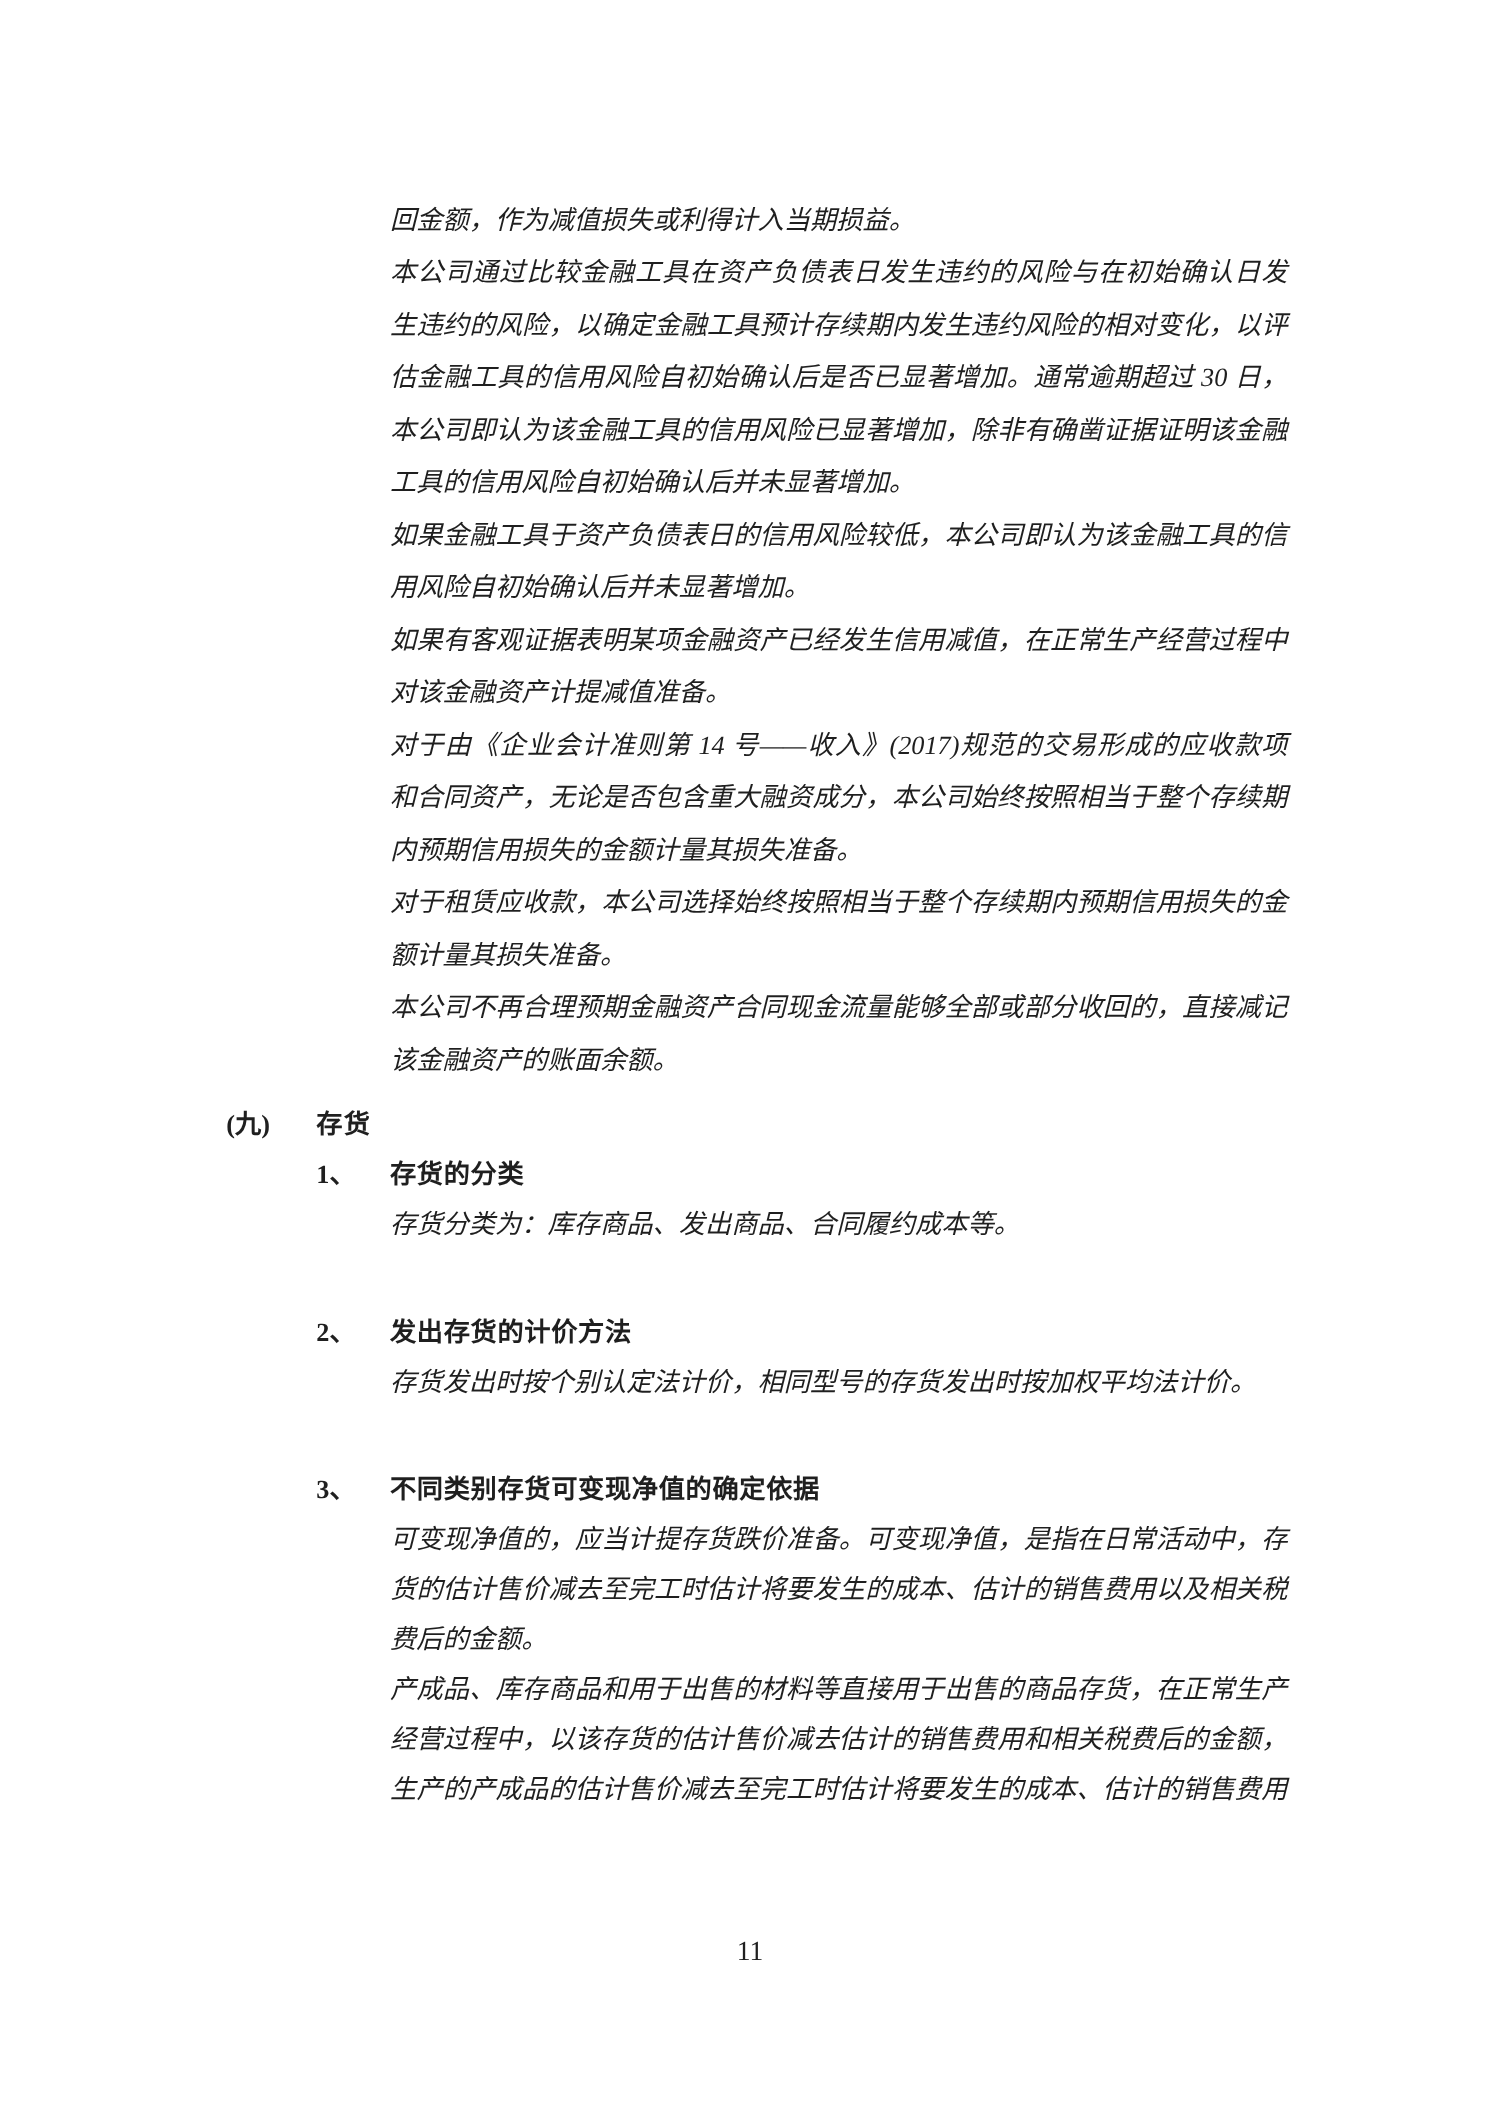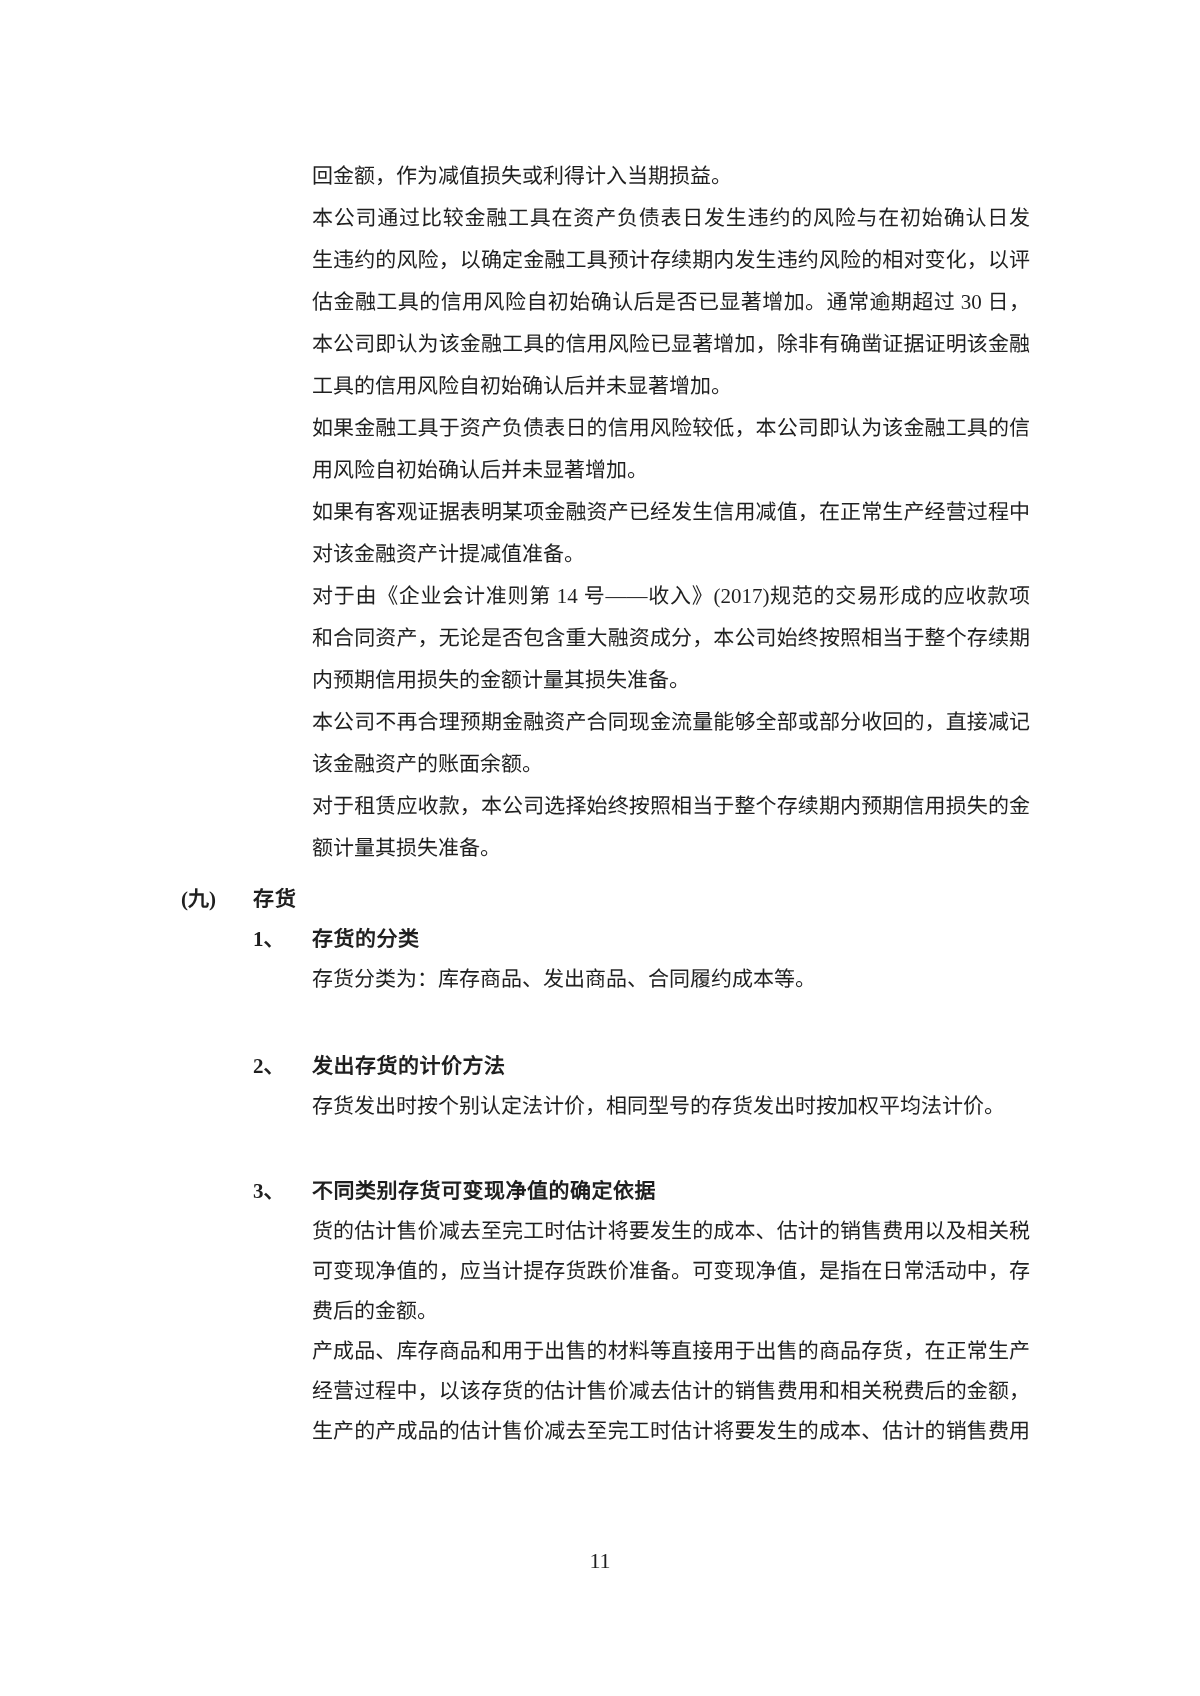--- a/index.html
+++ b/index.html
@@ -28,20 +28,21 @@
   .top-block .line {
     line-height: 42px;
     height: 42px;
   }
   .line {
     font-size: 21px;
     text-align: justify;
     text-align-last: justify;
     text-justify: inter-ideograph;
     white-space: normal;
+    font-style: italic;
   }
   .line.line-end {
     text-align-last: left;
   }
   
   .inv-section {
     margin-top: 10px;
   }
   .sec-head {
     margin-left: 181px;
@@ -135,26 +136,26 @@
         <div class="para">
           <div class="line">如果有客观证据表明某项金融资产已经发生信用减值，在正常生产经营过程中</div>
           <div class="line line-end">对该金融资产计提减值准备。</div>
         </div>
         <div class="para">
           <div class="line">对于由《企业会计准则第 14 号——收入》(2017)规范的交易形成的应收款项</div>
           <div class="line">和合同资产，无论是否包含重大融资成分，本公司始终按照相当于整个存续期</div>
           <div class="line line-end">内预期信用损失的金额计量其损失准备。</div>
         </div>
         <div class="para">
+          <div class="line">对于租赁应收款，本公司选择始终按照相当于整个存续期内预期信用损失的金</div>
+          <div class="line line-end">额计量其损失准备。</div>
+        </div>
+        <div class="para">
           <div class="line">本公司不再合理预期金融资产合同现金流量能够全部或部分收回的，直接减记</div>
           <div class="line line-end">该金融资产的账面余额。</div>
-        </div>
-        <div class="para">
-          <div class="line">对于租赁应收款，本公司选择始终按照相当于整个存续期内预期信用损失的金</div>
-          <div class="line line-end">额计量其损失准备。</div>
         </div>
       </div>
 
     <div class="inv-section">
       <div class="sec-head">
         <span class="sec-num">(九)</span>
         <span class="sec-title">存货</span>
       </div>
 
       <div class="item item-1">
@@ -181,22 +182,22 @@
           </div>
       </div>
 
       <div class="item item-3">
         <div class="item-head">
           <span class="item-num">3、</span>
           <span class="item-title">不同类别存货可变现净值的确定依据</span>
         </div>
         <div class="item-body">
             <div class="para">
+              <div class="line">可变现净值的，应当计提存货跌价准备。可变现净值，是指在日常活动中，存</div>
               <div class="line">货的估计售价减去至完工时估计将要发生的成本、估计的销售费用以及相关税</div>
-              <div class="line">可变现净值的，应当计提存货跌价准备。可变现净值，是指在日常活动中，存</div>
               <div class="line line-end">费后的金额。</div>
             </div>
             <div class="para">
               <div class="line">产成品、库存商品和用于出售的材料等直接用于出售的商品存货，在正常生产</div>
               <div class="line">经营过程中，以该存货的估计售价减去估计的销售费用和相关税费后的金额，</div>
               <div class="line">生产的产成品的估计售价减去至完工时估计将要发生的成本、估计的销售费用</div>
             </div>
           </div>
       </div>
     </div>

